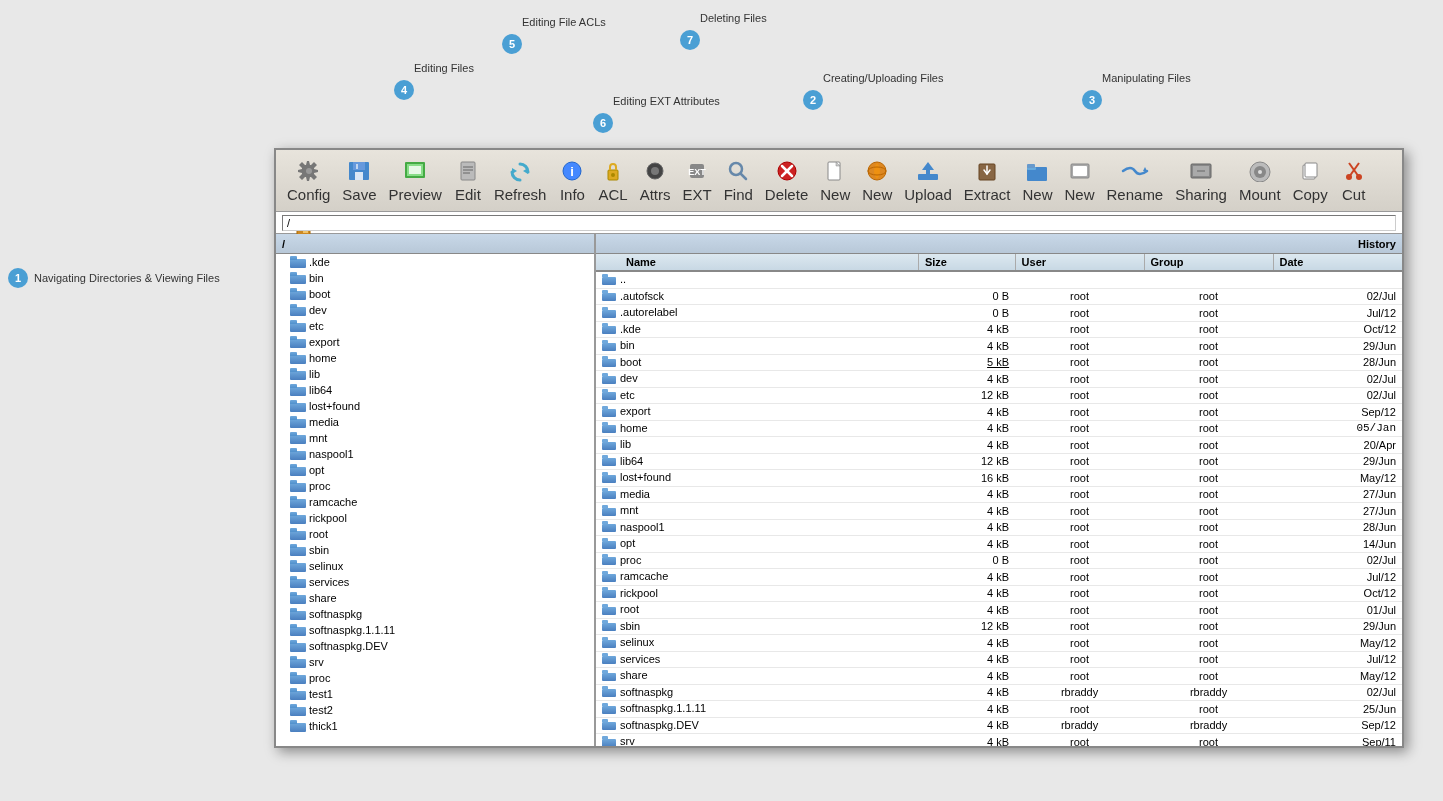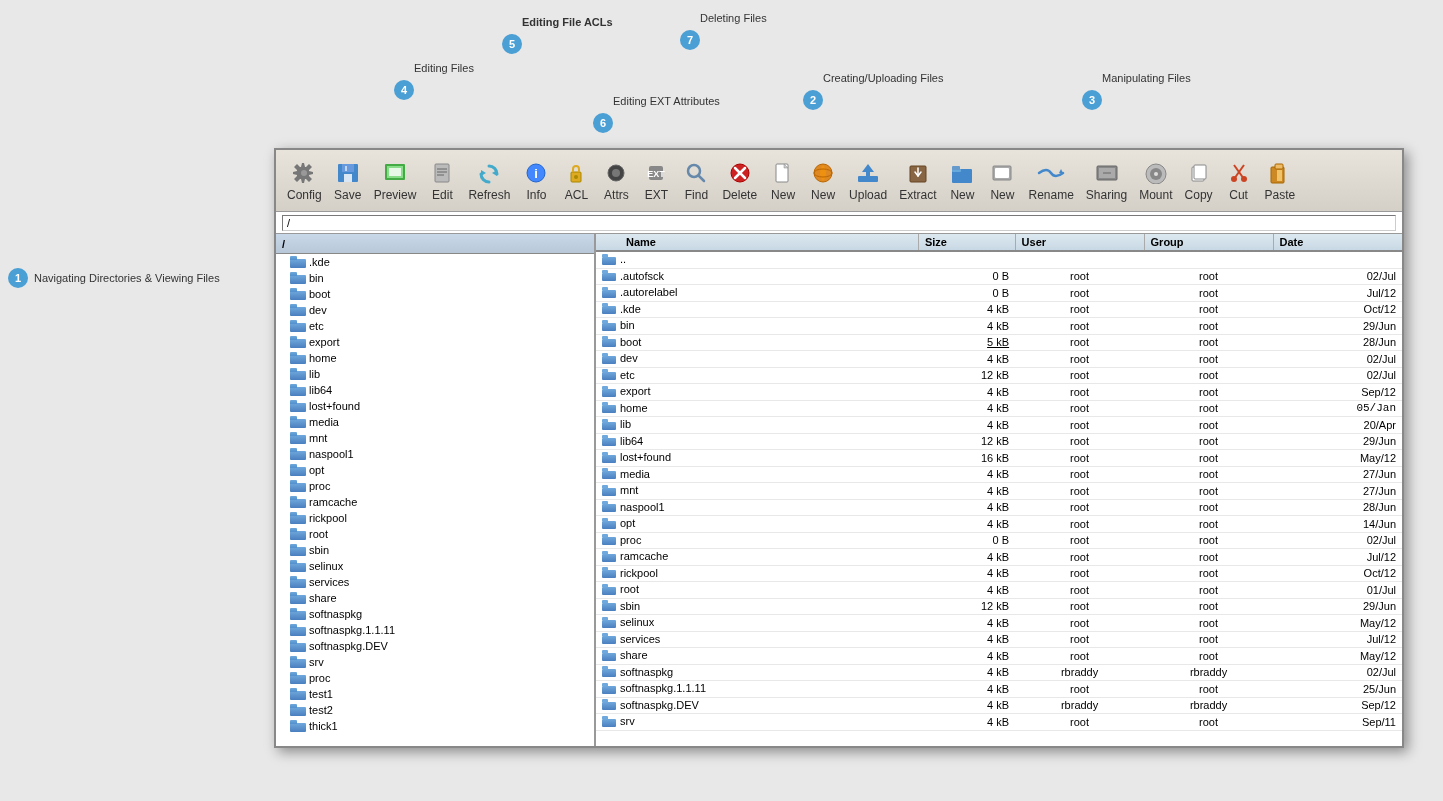--- a/index.html
+++ b/index.html
@@ -72,21 +72,21 @@
     }
     .toolbar-icon {
       width: 28px;
       height: 28px;
       display: flex;
       align-items: center;
       justify-content: center;
       font-size: 18px;
     }
     .toolbar-label {
-      font-size: 12px;
+      font-size: 15px;
       color: #333;
       margin-top: 1px;
     }
 
     
     .address-bar {
       display: flex;
       align-items: center;
       background: white;
       border-bottom: 1px solid #999;
@@ -291,21 +291,21 @@
   <span style="margin-left:26px;">Manipulating Files</span>
   <div class="annotation-number" style="margin-left:6px;">3</div>
 </div>
 
 <div class="annotation-bubble" style="position:absolute; top:62px; left:388px; flex-direction:column; align-items:flex-start;">
   <span style="margin-left:26px;">Editing Files</span>
   <div class="annotation-number" style="margin-left:6px;">4</div>
 </div>
 
 <div class="annotation-bubble" style="position:absolute; top:16px; left:496px; flex-direction:column; align-items:flex-start;">
-  <span style="margin-left:26px;font-weight:bold;">Editing File ACLs</span>
+  <span style="margin-left:26px;">Editing File ACLs</span>
   <div class="annotation-number" style="margin-left:6px;">5</div>
 </div>
 
 <div class="annotation-bubble" style="position:absolute; top:95px; left:587px; flex-direction:column; align-items:flex-start;">
   <span style="margin-left:26px;">Editing EXT Attributes</span>
   <div class="annotation-number" style="margin-left:6px;">6</div>
 </div>
 
 <div class="annotation-bubble" style="position:absolute; top:12px; left:674px; flex-direction:column; align-items:flex-start;">
   <span style="margin-left:26px;">Deleting Files</span>
@@ -752,20 +752,23 @@
           <div class="tree-item">
             <span class="tree-icon">
               <span class="folder-icon"></span>
             </span>
             <span>thick1</span>
           </div>
         </div>
     </div>
 
     <div class="right-panel">
+      <div class="right-panel-header">
+        <span>History</span>
+      </div>
       <div class="file-table">
         <table>
           <thead>
             <tr>
               <th style="width:40%; padding-left:30px;">Name</th>
               <th style="width:12%;">Size</th>
               <th style="width:16%;">User</th>
               <th style="width:16%;">Group</th>
               <th style="width:16%;">Date</th>
             </tr>

